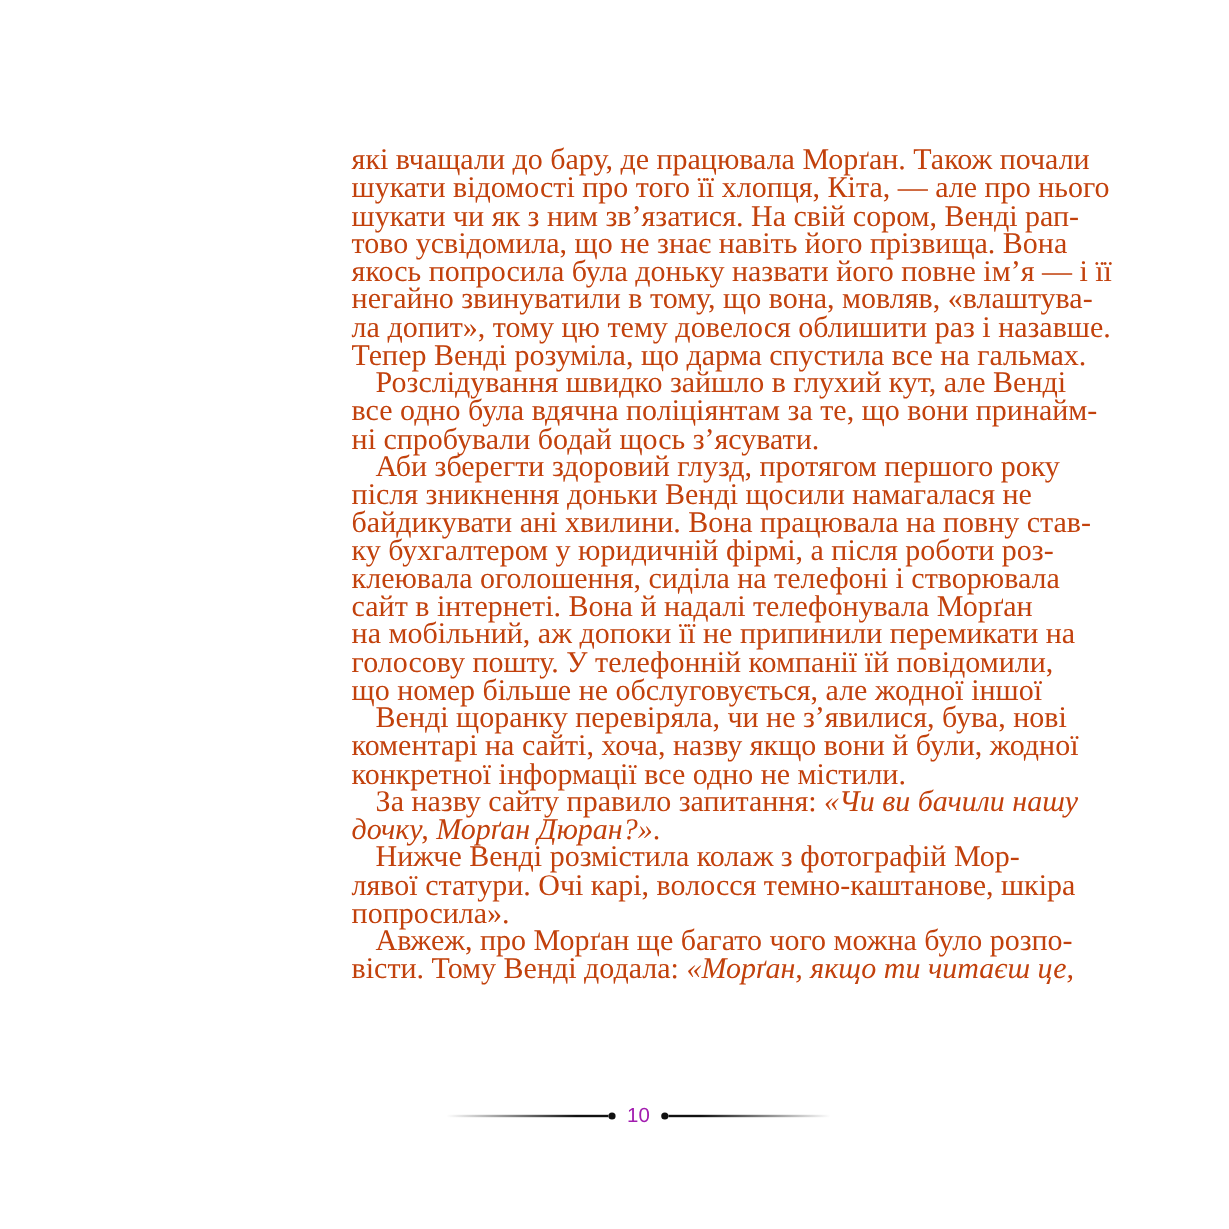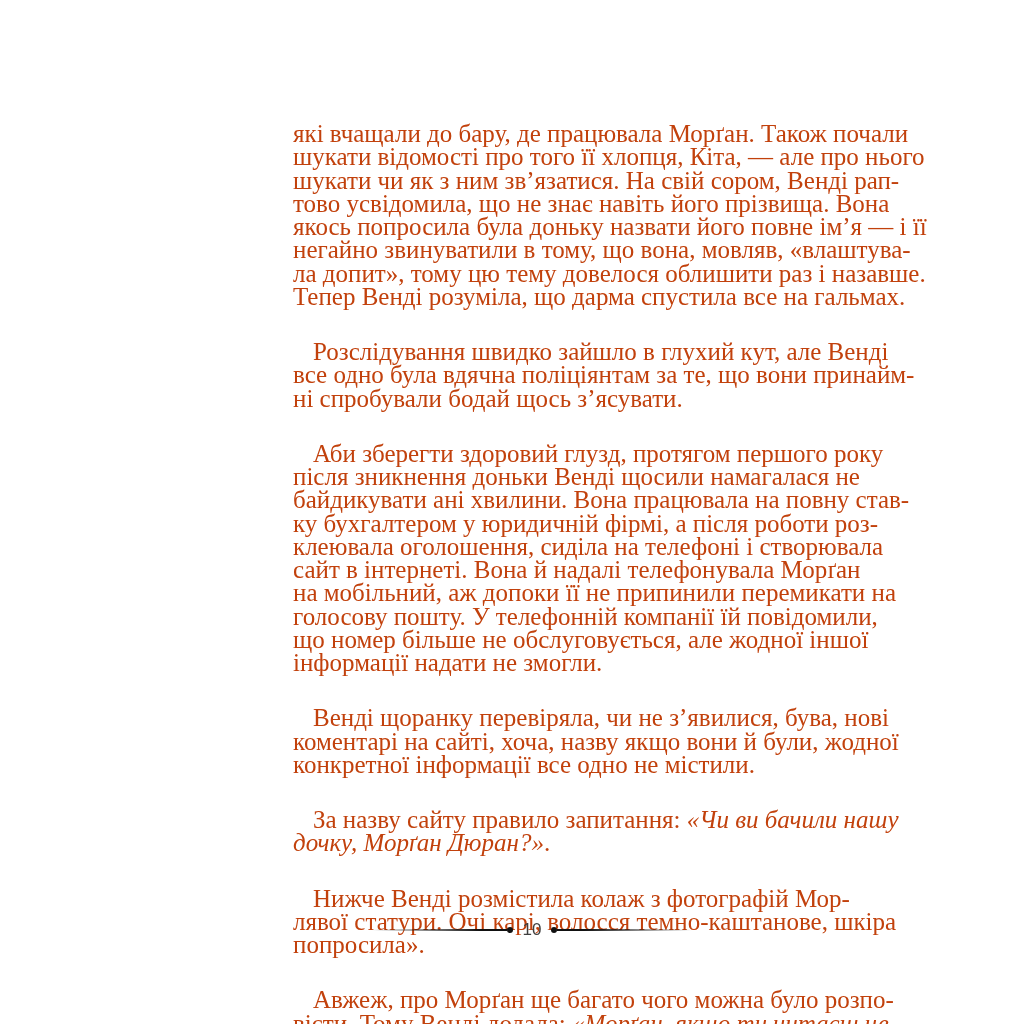--- a/index.html
+++ b/index.html
@@ -28,21 +28,20 @@
       white-space: nowrap;
       text-align: justify;
       text-align-last: justify;
       height: 23.25px;
     }
     .line.last {
       text-align-last: left;
     }
     .line.indent {
       padding-left: 20px;
-      margin-top: 32px;
     }
     .it {
       font-style: italic;
     }
     .footer {
       position: absolute;
       left: 362px;
       top: 917px;
       width: 340px;
       height: 26px;
@@ -64,21 +63,21 @@
     .dot {
       width: 6px;
       height: 6px;
       border-radius: 50%;
       background: #111;
       display: inline-block;
     }
     .page-number {
       font-family: "Liberation Sans", "DejaVu Sans", sans-serif;
       font-size: 17px;
-      color: #404040;
+      color: #a21caf;
       padding: 0 10px;
     }
   </style>
 </head>
 <body>
 
 <div class="page">
   <div id="lines-a">
       <span class="line">які вчащали до бару, де працювала Морґан. Також почали</span>
       <span class="line">шукати відомості про того її хлопця, Кіта, — але про нього</span>
@@ -93,21 +92,20 @@
       <span class="line last">ні спробували бодай щось з’ясувати.</span>
       <span class="line indent">Аби зберегти здоровий глузд, протягом першого року</span>
       <span class="line">після зникнення доньки Венді щосили намагалася не</span>
       <span class="line">байдикувати ані хвилини. Вона працювала на повну став-</span>
       <span class="line">ку бухгалтером у юридичній фірмі, а після роботи роз-</span>
       <span class="line">клеювала оголошення, сиділа на телефоні і створювала</span>
       <span class="line">сайт в інтернеті. Вона й надалі телефонувала Морґан</span>
       <span class="line">на мобільний, аж допоки її не припинили перемикати на</span>
       <span class="line">голосову пошту. У телефонній компанії їй повідомили,</span>
       <span class="line">що номер більше не обслуговується, але жодної іншої</span>
-      <span class="line last">інформації надати не змогли.</span>
       <span class="line indent">Венді щоранку перевіряла, чи не з’явилися, бува, нові</span>
       <span class="line">коментарі на сайті, хоча, назву якщо вони й були, жодної</span>
       <span class="line last">конкретної інформації все одно не містили.</span>
     </div>
 
   <span class="line indent"><span>За назву сайту правило запитання: </span><span class="it">«Чи ви бачили нашу</span></span>
   <span class="line last"><span class="it">дочку, Морґан Дюран?»</span><span>.</span></span>
 
   <div id="lines-b">
       <span class="line indent">Нижче Венді розмістила колаж з фотографій Мор-</span>

